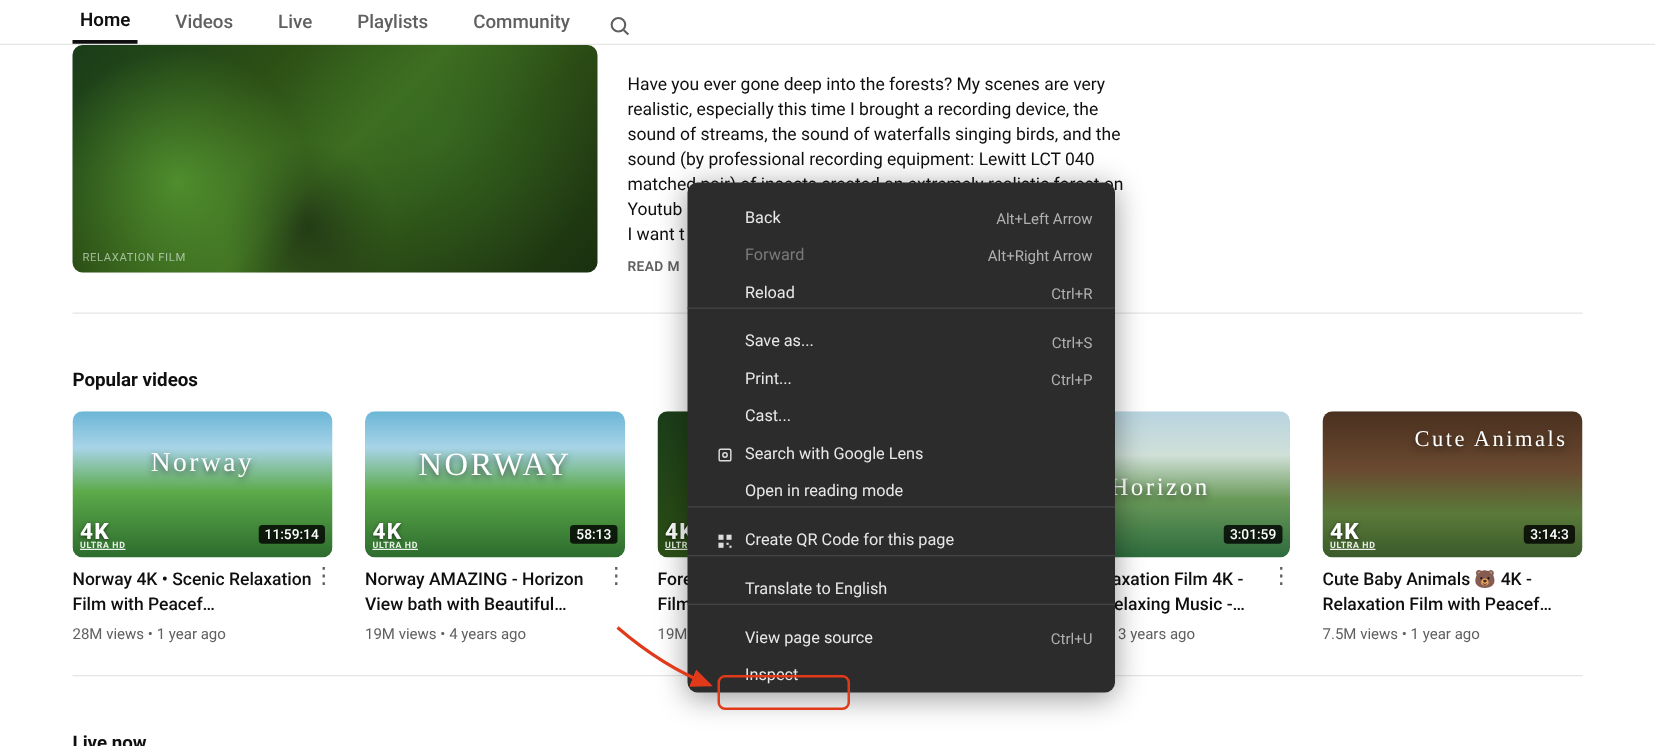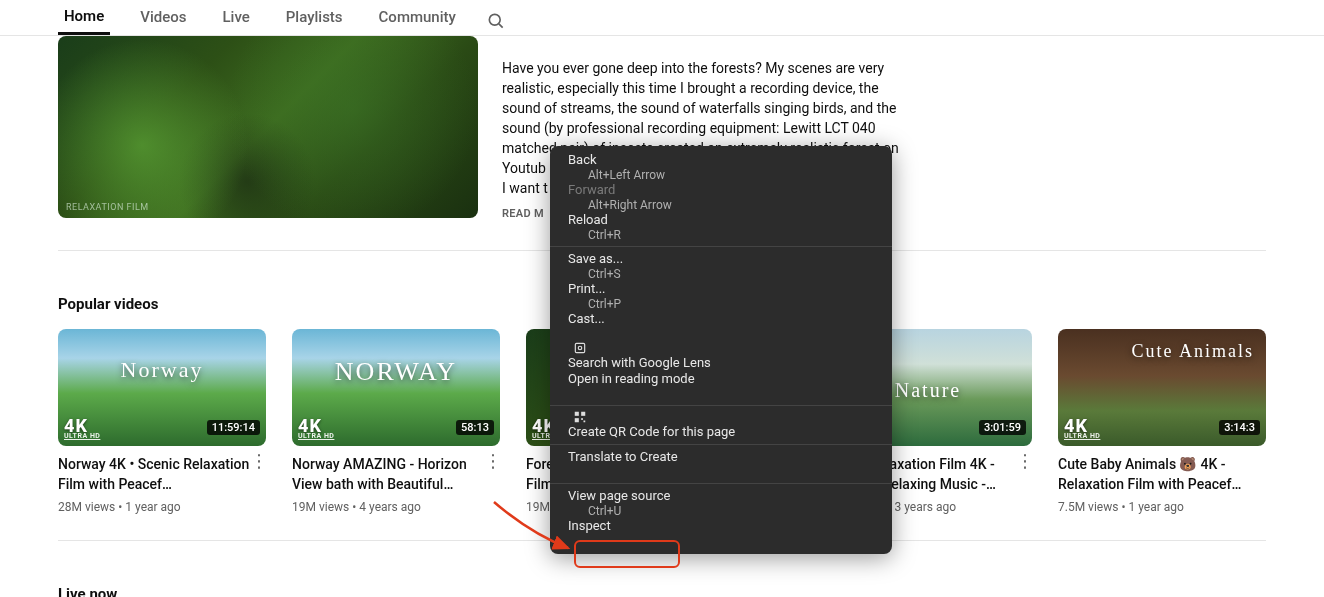--- a/index.html
+++ b/index.html
@@ -41,21 +41,21 @@
 .dur { position:absolute; right:6px; bottom:11px; background:rgba(0,0,0,.8); color:#fff; font-size:11px; font-weight:500; padding:1px 5px; border-radius:3px; }
 
 .card-body { display:flex; margin-top:8px; }
 .card-txt { flex:1; }
 .vtitle { font-size:14px; font-weight:500; color:#0f0f0f; line-height:20px; max-height:40px; overflow:hidden; }
 .meta { font-size:12px; color:#606060; margin-top:6px; }
 .dot { padding:0 3px; }
 .more { width:16px; color:#606060; font-size:18px; line-height:14px; cursor:pointer; text-align:center; }
 
 .ctx { position:absolute; left:550px; top:146px; width:342px; background:#2c2c2c; border-radius:8px; box-shadow:0 4px 24px rgba(0,0,0,.4); color:#e8e8e8; font-size:13px; padding:6px 0; z-index:100; }
-.ctx-item { display:flex; align-items:flex-start; height:30px; padding:0 18px; cursor:pointer;flex-direction:column; }
+.ctx-item { display:flex; align-items:flex-end; height:30px; padding:0 18px; cursor:pointer; }
 .ctx-item.disabled { color:#7a7a7a; }
 .ctx-ic { width:24px; display:flex; align-items:center; justify-content:center; margin-right:4px; }
 .ctx-label { flex:1; }
 .ctx-sc { color:#b0b0b0; font-size:12px;margin-left:20px; }
 .ctx-sep { height:1px; background:#444; margin:4px 0; }
 .ctx-hl { position:absolute; left:574px; top:540px; width:106px; height:28px; border:2.5px solid #e03a1a; border-radius:6px; z-index:101; pointer-events:none; }
 .arrow { position:absolute; left:490px; top:498px; z-index:101; pointer-events:none; }
 </style>
 </head>
 <body>
@@ -134,21 +134,21 @@
           <div class="meta"><span>19M views</span></div>
         </div>
       </div>
     </div>
 
     <div class="card" style="visibility:hidden"></div>
 
     <div class="card" style="margin-left:-12px;">
       <div class="thumb">
           <div class="thumb-bg bg-nature"></div>
-        <div class="thumb-title" style="top:50px;font-size:20px;">Nature</div>
+        <div class="thumb-title" style="top:50px;font-size:20px;">Horizon</div>
         <div class="badge4k"><span class="k">4K</span><span class="u">ULTRA HD</span></div>
         <span class="dur">3:01:59</span>
       </div>
       <div class="card-body">
         <div class="card-txt">
           <div class="vtitle">Nature Relaxation Film 4K - Peaceful Relaxing Music -…</div>
           <div class="meta"><span>8.2M views</span><span class="dot">•</span><span>3 years ago</span></div>
         </div>
         <div class="more">⋮</div>
       </div>
@@ -227,21 +227,21 @@
           <rect x="3" y="14" width="7" height="7"></rect>
           <rect x="14" y="14" width="3" height="3"></rect>
           <rect x="18" y="18" width="3" height="3"></rect>
         </svg>
       </span>
       <span class="ctx-label">Create QR Code for this page</span>
     </div>
   <div class="ctx-sep"></div>
   <div class="ctx-item">
       <span class="ctx-ic"></span>
-      <span class="ctx-label">Translate to Create</span>
+      <span class="ctx-label">Translate to English</span>
     </div>
   <div class="ctx-sep"></div>
   <div class="ctx-item">
       <span class="ctx-ic"></span>
       <span class="ctx-label">View page source</span>
       <span class="ctx-sc">Ctrl+U</span>
     </div>
   <div class="ctx-item">
       <span class="ctx-ic"></span>
       <span class="ctx-label">Inspect</span>

